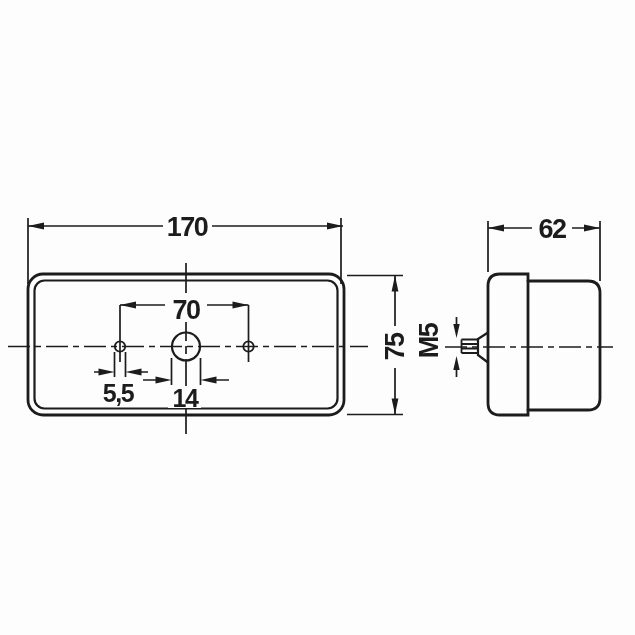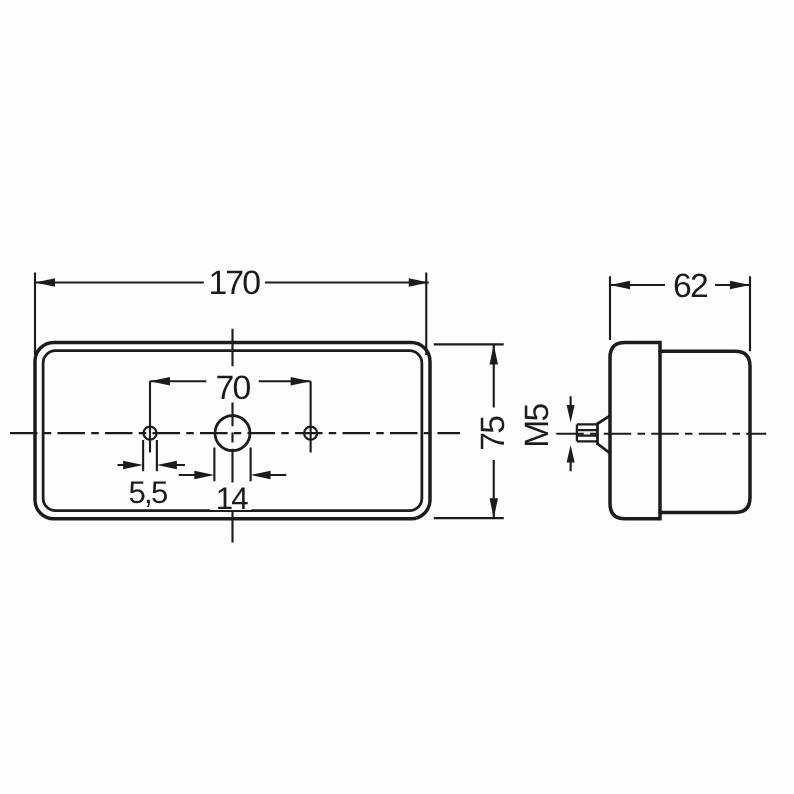--- a/index.html
+++ b/index.html
@@ -2,21 +2,21 @@
 <html style="--line: #1c1c1c; --bg: #fdfdfd;"><head>
 <meta charset="utf-8">
 <style>
   html,body{margin:0;padding:0;}
   body{
     width:635px;height:635px;
     background:var(--bg,#fdfdfd);
     font-family:"Liberation Sans", sans-serif;
     overflow:hidden;
   }
-  .canvas{position:relative;width:635px;height:635px;}
+  .canvas{position:relative;width:635px;height:635px;font-weight:bold;}
   svg{display:block;}
   .outline{stroke:var(--line,#1c1c1c);stroke-width:2.8;fill:none;stroke-linecap:round;}
   .outline-inner{stroke:var(--line,#1c1c1c);stroke-width:2.2;fill:none;}
   .dim{stroke:var(--line,#1c1c1c);stroke-width:1.7;fill:none;stroke-linecap:butt;}
   .thin{stroke:var(--line,#1c1c1c);stroke-width:1.8;fill:none;}
   .center{stroke:var(--line,#1c1c1c);stroke-width:1.7;fill:none;stroke-dasharray:22 5 6 5;}
   .arrow{fill:var(--line,#1c1c1c);stroke:none;}
   .mask{fill:var(--bg,#fdfdfd);stroke:none;}
   text{
     font-family:"Liberation Sans", sans-serif;

